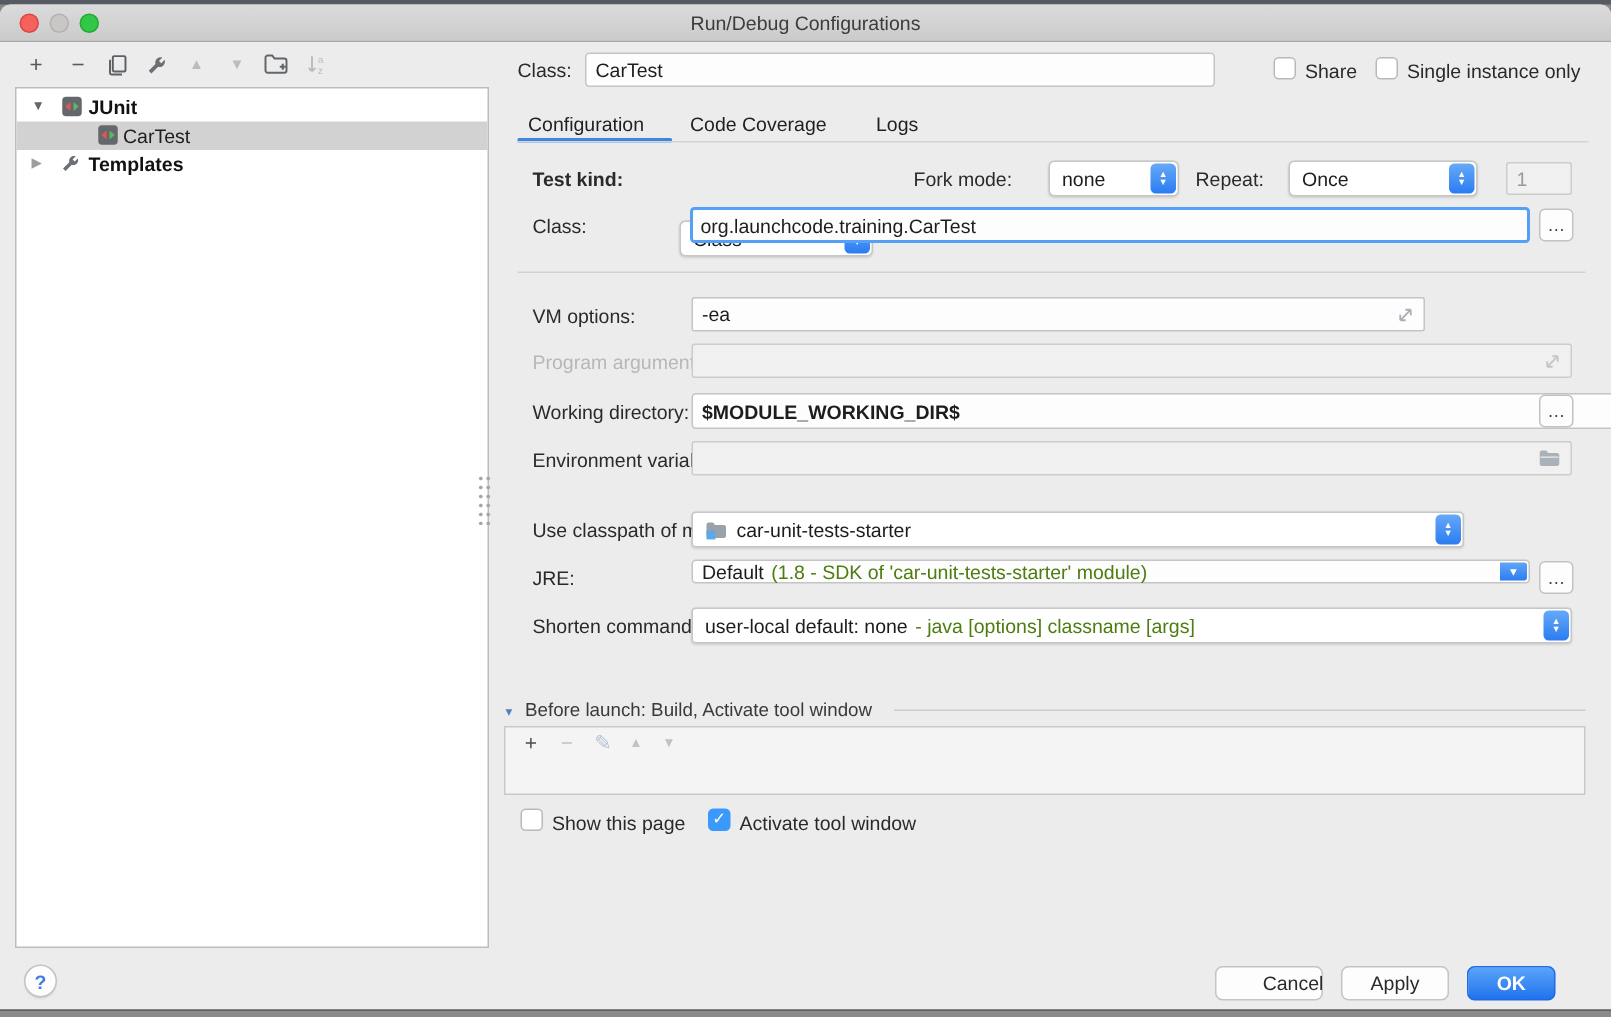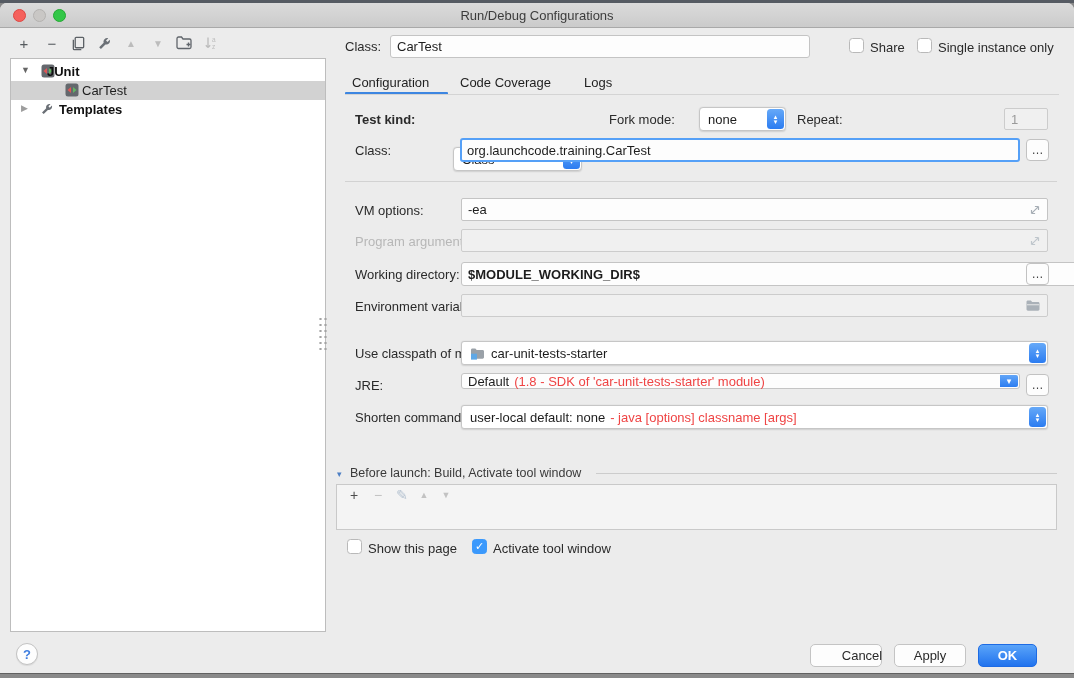--- a/index.html
+++ b/index.html
@@ -44,21 +44,21 @@
   .splitter { position:absolute; left:318px; top:288px; width:10px; height:34px;
     background-image:radial-gradient(#a3a3a3 1px, transparent 1.2px); background-size:5px 6px; }
 
   
   .lbl { position:absolute; font-size:13px; color:#2a2a2a; white-space:nowrap; }
   .lbl.dis { color:#b7b7b7; }
   .fld { position:absolute; background:#fdfdfd; border:1px solid #c4c4c4; border-radius:2px;
          font-size:13px; color:#1d1d1d; display:flex; align-items:center; padding:0 6px; white-space:nowrap; }
   .fld.disabled { background:#f0f0f0; border-color:#cccccc; color:#9a9a9a; }
   .fld.focused { border:2px solid #55a0f7; border-radius:3px; padding:0 5px; }
-  .hint { color:#ef4444; }
+  .hint { color:#4d7c0f; }
   .fld .right-ico { margin-left:auto; display:flex; align-items:center; }
 
   .macselect { position:absolute; background:#ffffff; border:1px solid #c6c6c6; border-radius:4px;
     box-shadow:0 0.5px 1.5px rgba(0,0,0,.12); font-size:13px; color:#1c1c1c;
     display:flex; align-items:center; padding:0 22px 0 8px; white-space:nowrap; }
   .stepper { position:absolute; right:1px; top:1px; bottom:1px; width:17px; border-radius:3.5px;
     background:linear-gradient(#66a9f8,#2b7cf1); color:#fff; display:flex; flex-direction:column;
     align-items:center; justify-content:center; font-size:7px; line-height:5.5px; }
   .combo-btn { position:absolute; right:1px; top:1px; bottom:1px; width:18px; border-radius:0 2px 2px 0;
     background:linear-gradient(#61a5f7,#2c7df1); color:#fff; display:flex; align-items:center; justify-content:center;
@@ -147,21 +147,21 @@
     </div>
 
     <div class="tree-panel">
       <div class="tree-row" style="top:3px;">
         <span class="chev">▼</span>
         <svg class="ticon" style="left:30px;" viewBox="0 0 14 14">
             <rect x="0.5" y="0.5" width="13" height="13" rx="2.5" fill="#64686d"></rect>
             <path d="M6 4 L2.5 7 L6 10 Z" fill="#e05555"></path>
             <path d="M8 4 L11.5 7 L8 10 Z" fill="#62b562"></path>
           </svg>
-        <span class="t-label bold" style="left:36px;">JUnit</span>
+        <span class="t-label bold" style="left:48px;">JUnit</span>
       </div>
       <div class="tree-row selected" style="top:22px;">
         <svg class="ticon" style="left:54px;" viewBox="0 0 14 14">
             <rect x="0.5" y="0.5" width="13" height="13" rx="2.5" fill="#64686d"></rect>
             <path d="M6 4 L2.5 7 L6 10 Z" fill="#e05555"></path>
             <path d="M8 4 L11.5 7 L8 10 Z" fill="#62b562"></path>
           </svg>
         <span class="t-label" style="left:71px;">CarTest</span>
       </div>
       <div class="tree-row" style="top:41px;">
@@ -200,36 +200,43 @@
     </div>
     <div class="lbl" style="left:609px; top:84px;">Fork mode:</div>
     <div class="macselect" style="left:699px; top:79px; width:87px; height:24px;">
       <span>none</span>
       <span class="stepper">
           <span>▴</span>
           <span>▾</span>
         </span>
     </div>
     <div class="lbl" style="left:797px; top:84px;">Repeat:</div>
+    <div class="macselect" style="left:859px; top:79px; width:126px; height:24px;">
+      <span>Once</span>
+      <span class="stepper">
+          <span>▴</span>
+          <span>▾</span>
+        </span>
+    </div>
     <div class="fld disabled" style="left:1004px; top:80px; width:44px; height:22px;">
       <span>1</span>
     </div>
 
     <div class="lbl" style="left:355px; top:115px;">Class:</div>
     <div class="fld focused" style="left:460px; top:110px; width:560px; height:24px;">
       <span>org.launchcode.training.CarTest</span>
     </div>
     <div class="browse-btn" style="left:1026px; top:111px;">
       <span>…</span>
     </div>
 
     <div class="sep-line"></div>
 
     <div class="lbl" style="left:355px; top:175px;">VM options:</div>
-    <div class="fld" style="left:461px; top:170px; width:587px; height:23px;">
+    <div class="fld" style="left:461px; top:170px; width:489px; height:23px;">
       <span>-ea</span>
       <span class="right-ico">
         <svg width="12" height="12" viewBox="0 0 12 12" fill="none" stroke="#a7aeb5" stroke-width="1.2">
             <path d="M2.8 9.2 L9.2 2.8 M9.5 2.5 H5.9 M9.5 2.5 V6.1 M2.5 9.5 H6.1 M2.5 9.5 V5.9"></path>
           </svg>
       </span>
     </div>
 
     <div class="lbl dis" style="left:355px; top:206px;">Program arguments:</div>
     <div class="fld disabled" style="left:461px; top:201px; width:587px; height:23px;">
@@ -255,21 +262,21 @@
       <span></span>
       <span class="right-ico">
         <svg width="16" height="13" viewBox="0 0 16 14">
             <path d="M1 3c0-.8.7-1.5 1.5-1.5h3.2l1.4 1.8h6.4c.8 0 1.5.7 1.5 1.5V11c0 .9-.7 1.6-1.5 1.6h-11C1.7 12.6 1 11.9 1 11V3z" fill="#aab1b8"></path>
             <path d="M1.5 6.2h13" stroke="#ececec" stroke-width="1"></path>
           </svg>
       </span>
     </div>
 
     <div class="lbl" style="left:355px; top:318px;">Use classpath of module:</div>
-    <div class="macselect" style="left:461px; top:313px; width:587px; height:24px; border-radius:3px;">
+    <div class="macselect" style="left:461px; top:313px; width:515px; height:24px; border-radius:3px;">
       <svg style="margin-right:6px;" width="15" height="13" viewBox="0 0 16 14">
           <path d="M1 3c0-.8.7-1.5 1.5-1.5h3.2l1.4 1.8h6.4c.8 0 1.5.7 1.5 1.5V11c0 .9-.7 1.6-1.5 1.6h-11C1.7 12.6 1 11.9 1 11V3z" fill="#9aa1a8"></path>
           <rect x="1" y="7.2" width="6.4" height="6.4" fill="#5fa8e6"></rect>
         </svg>
       <span>car-unit-tests-starter</span>
       <span class="stepper">
           <span>▴</span>
           <span>▾</span>
         </span>
     </div>

